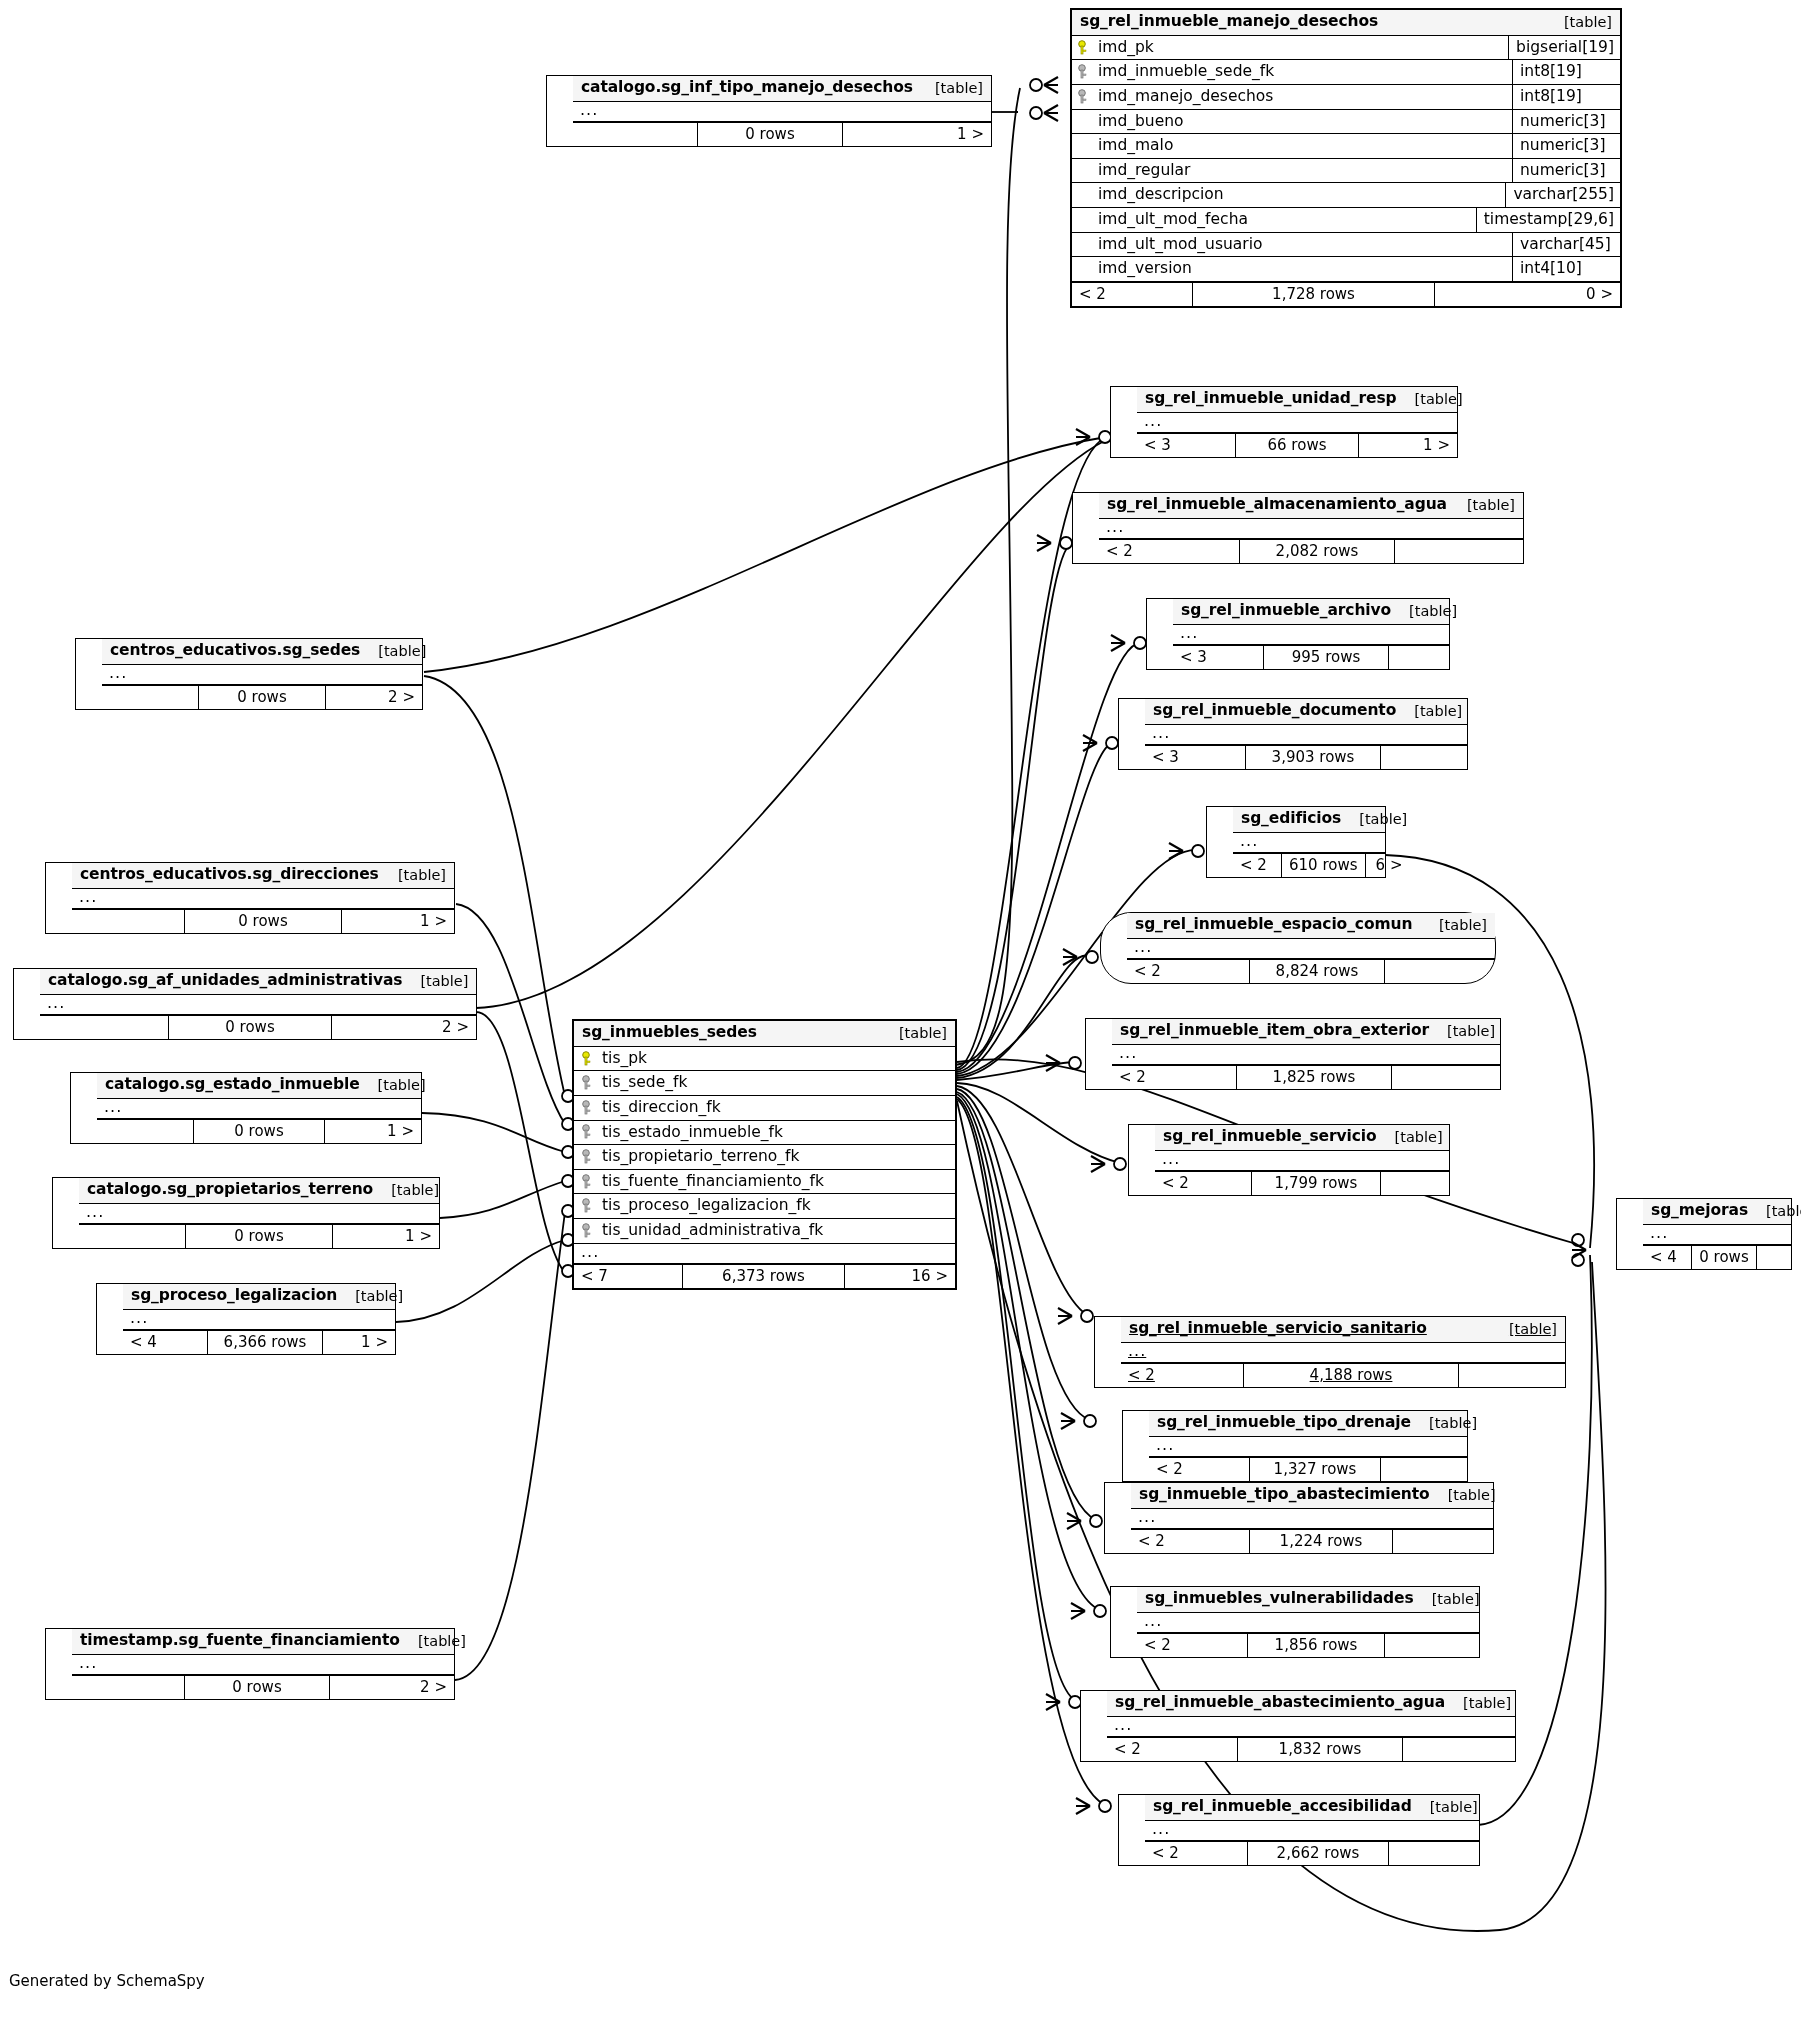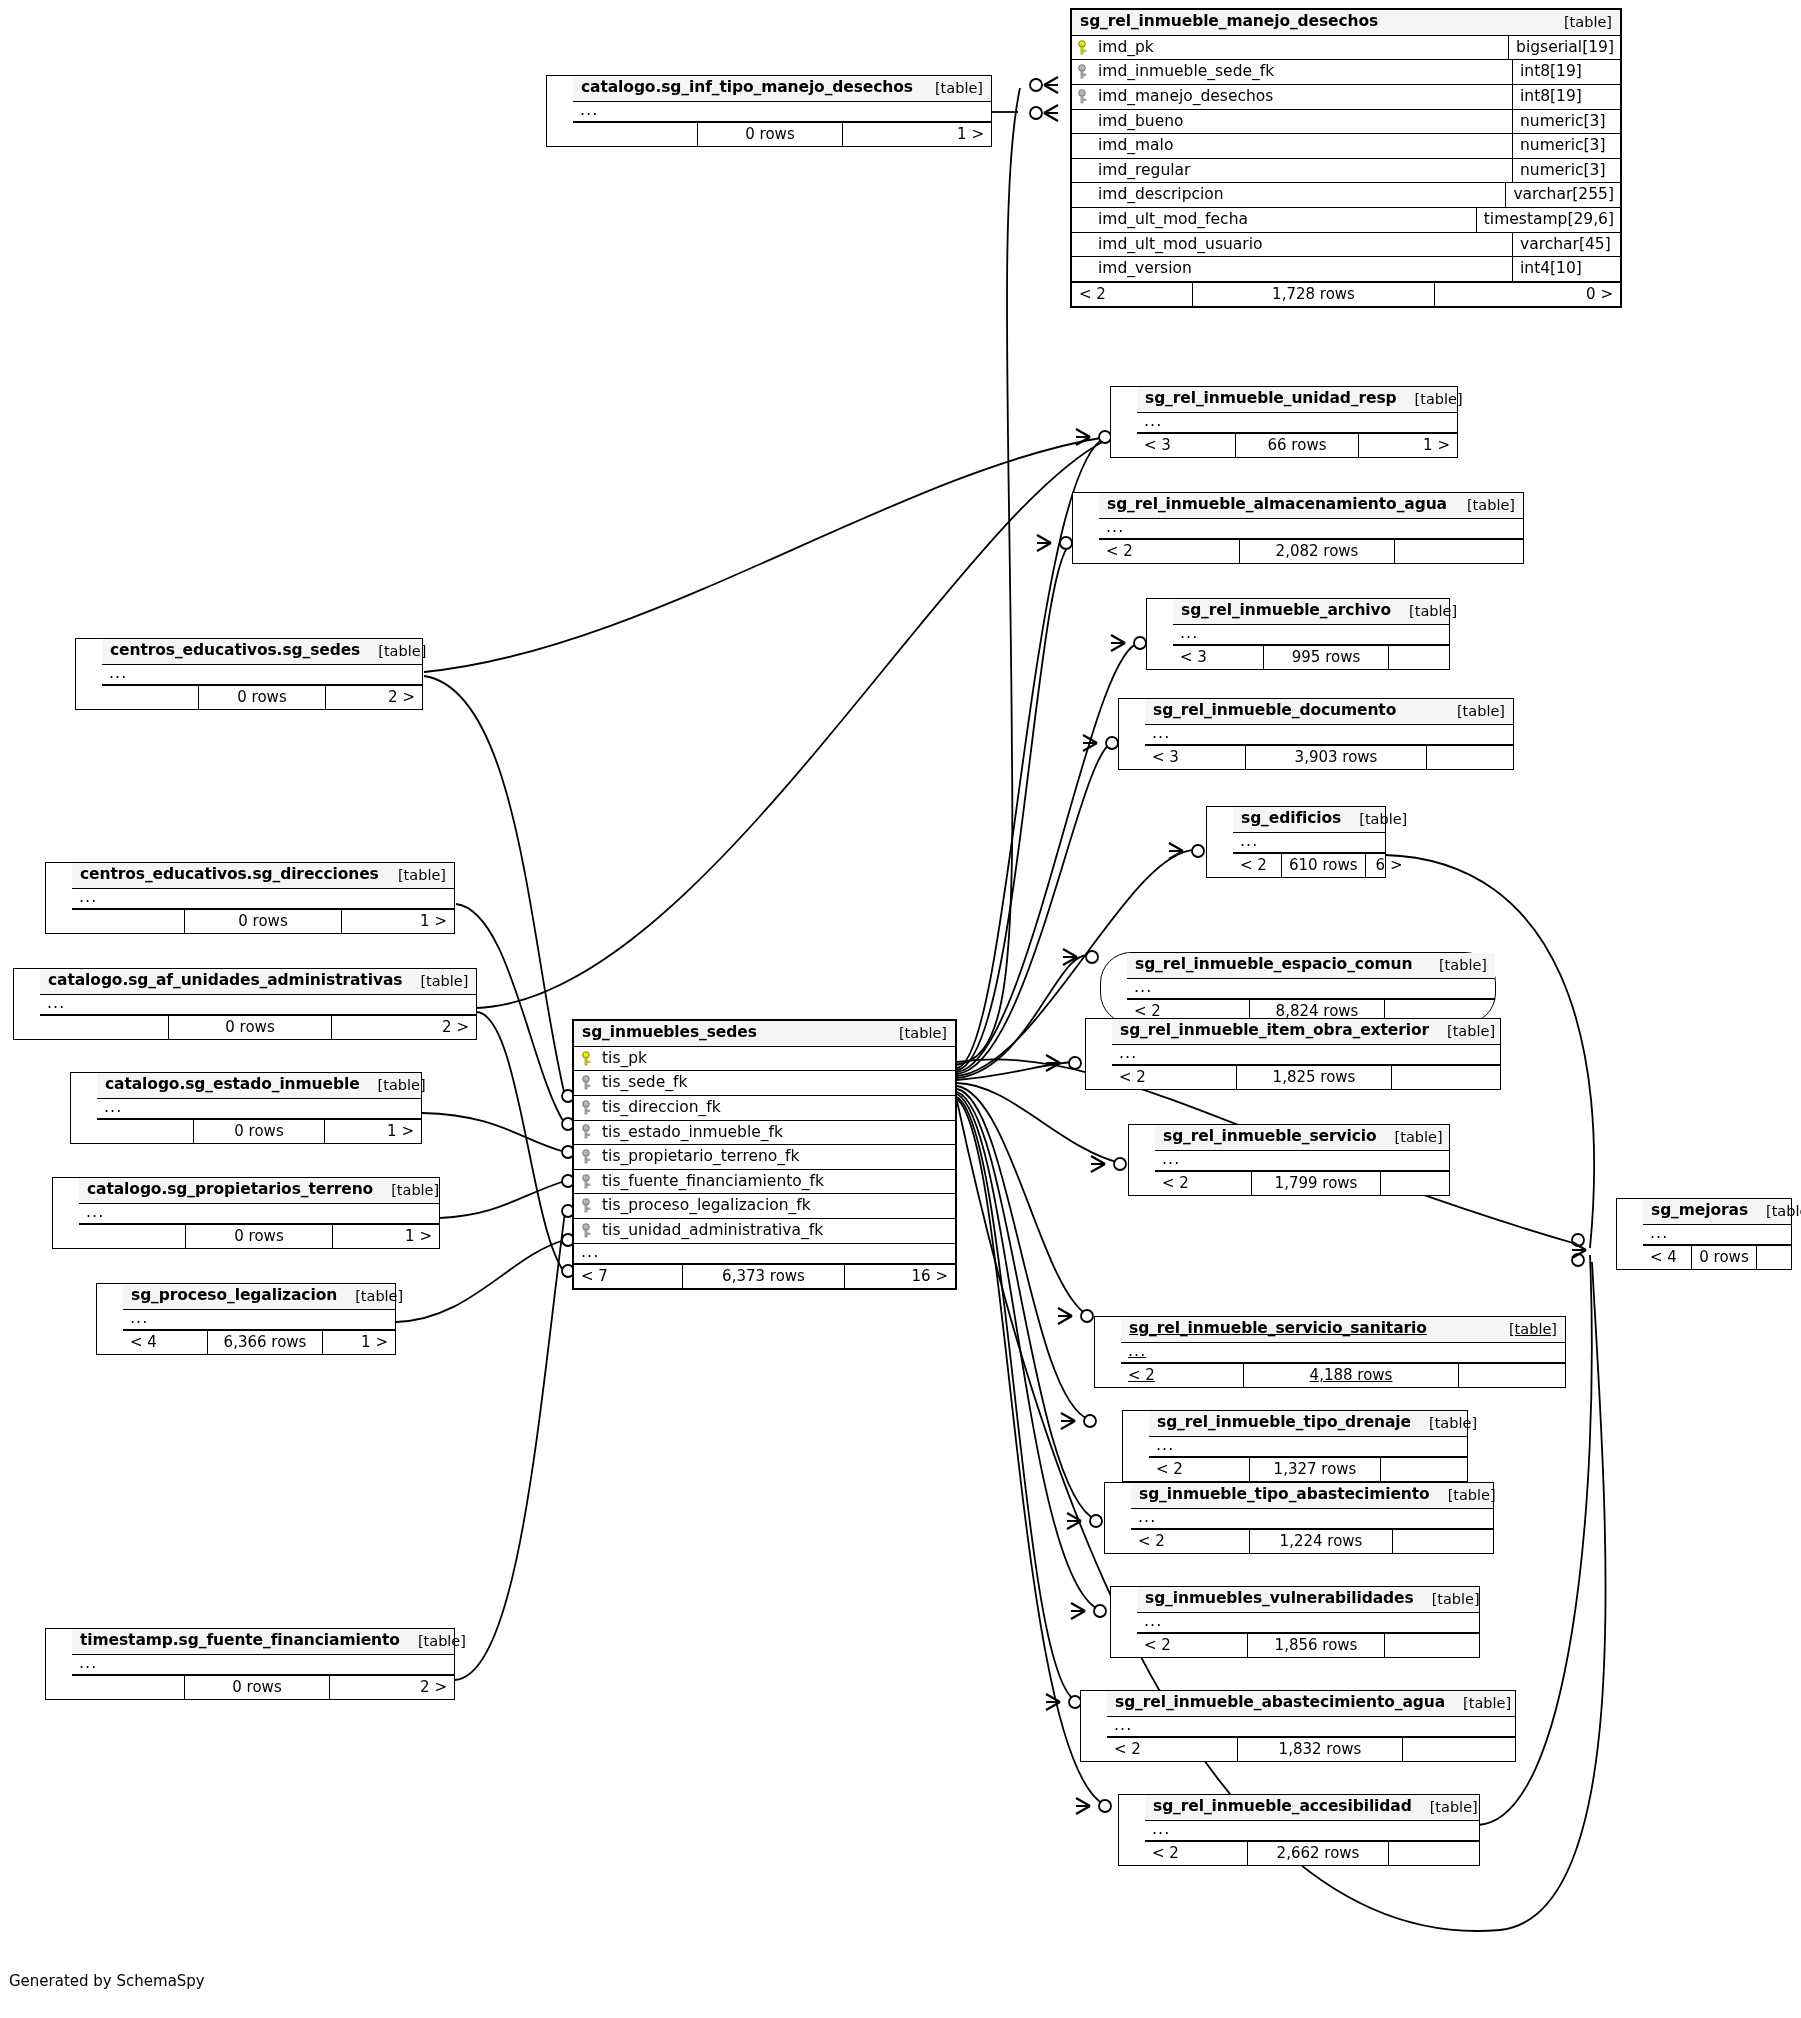--- a/index.html
+++ b/index.html
@@ -462,21 +462,21 @@
       <span class="ttag">[table]</span>
     </div>
     <div class="ellipsis">...</div>
     <div class="tfoot">
       <div class="f-left" style="width:90px">&lt; 3</div>
       <div class="f-mid">995 rows</div>
       <div class="f-right" style="width:60px"></div>
     </div>
   </div>
 
-  <div class="tnode thin" style="left:1118px; top:698px; width:396px;">
+  <div class="tnode thin" style="left:1118px; top:698px; width:350px;">
     <div class="thdr">
       <span class="tname">sg_rel_inmueble_documento</span>
       <span class="ttag">[table]</span>
     </div>
     <div class="ellipsis">...</div>
     <div class="tfoot">
       <div class="f-left" style="width:100px">&lt; 3</div>
       <div class="f-mid">3,903 rows</div>
       <div class="f-right" style="width:86px"></div>
     </div>
@@ -488,21 +488,21 @@
       <span class="ttag">[table]</span>
     </div>
     <div class="ellipsis">...</div>
     <div class="tfoot">
       <div class="f-left" style="width:48px">&lt; 2</div>
       <div class="f-mid">610 rows</div>
       <div class="f-right" style="width:44px">6 &gt;</div>
     </div>
   </div>
 
-  <div class="tnode thin" style="left:1100px; top:952px; width:396px;border-radius:31px;">
+  <div class="tnode thin" style="left:1100px; top:912px; width:396px;border-radius:31px;">
     <div class="thdr">
       <span class="tname">sg_rel_inmueble_espacio_comun</span>
       <span class="ttag">[table]</span>
     </div>
     <div class="ellipsis">...</div>
     <div class="tfoot">
       <div class="f-left" style="width:122px">&lt; 2</div>
       <div class="f-mid">8,824 rows</div>
       <div class="f-right" style="width:110px"></div>
     </div>

